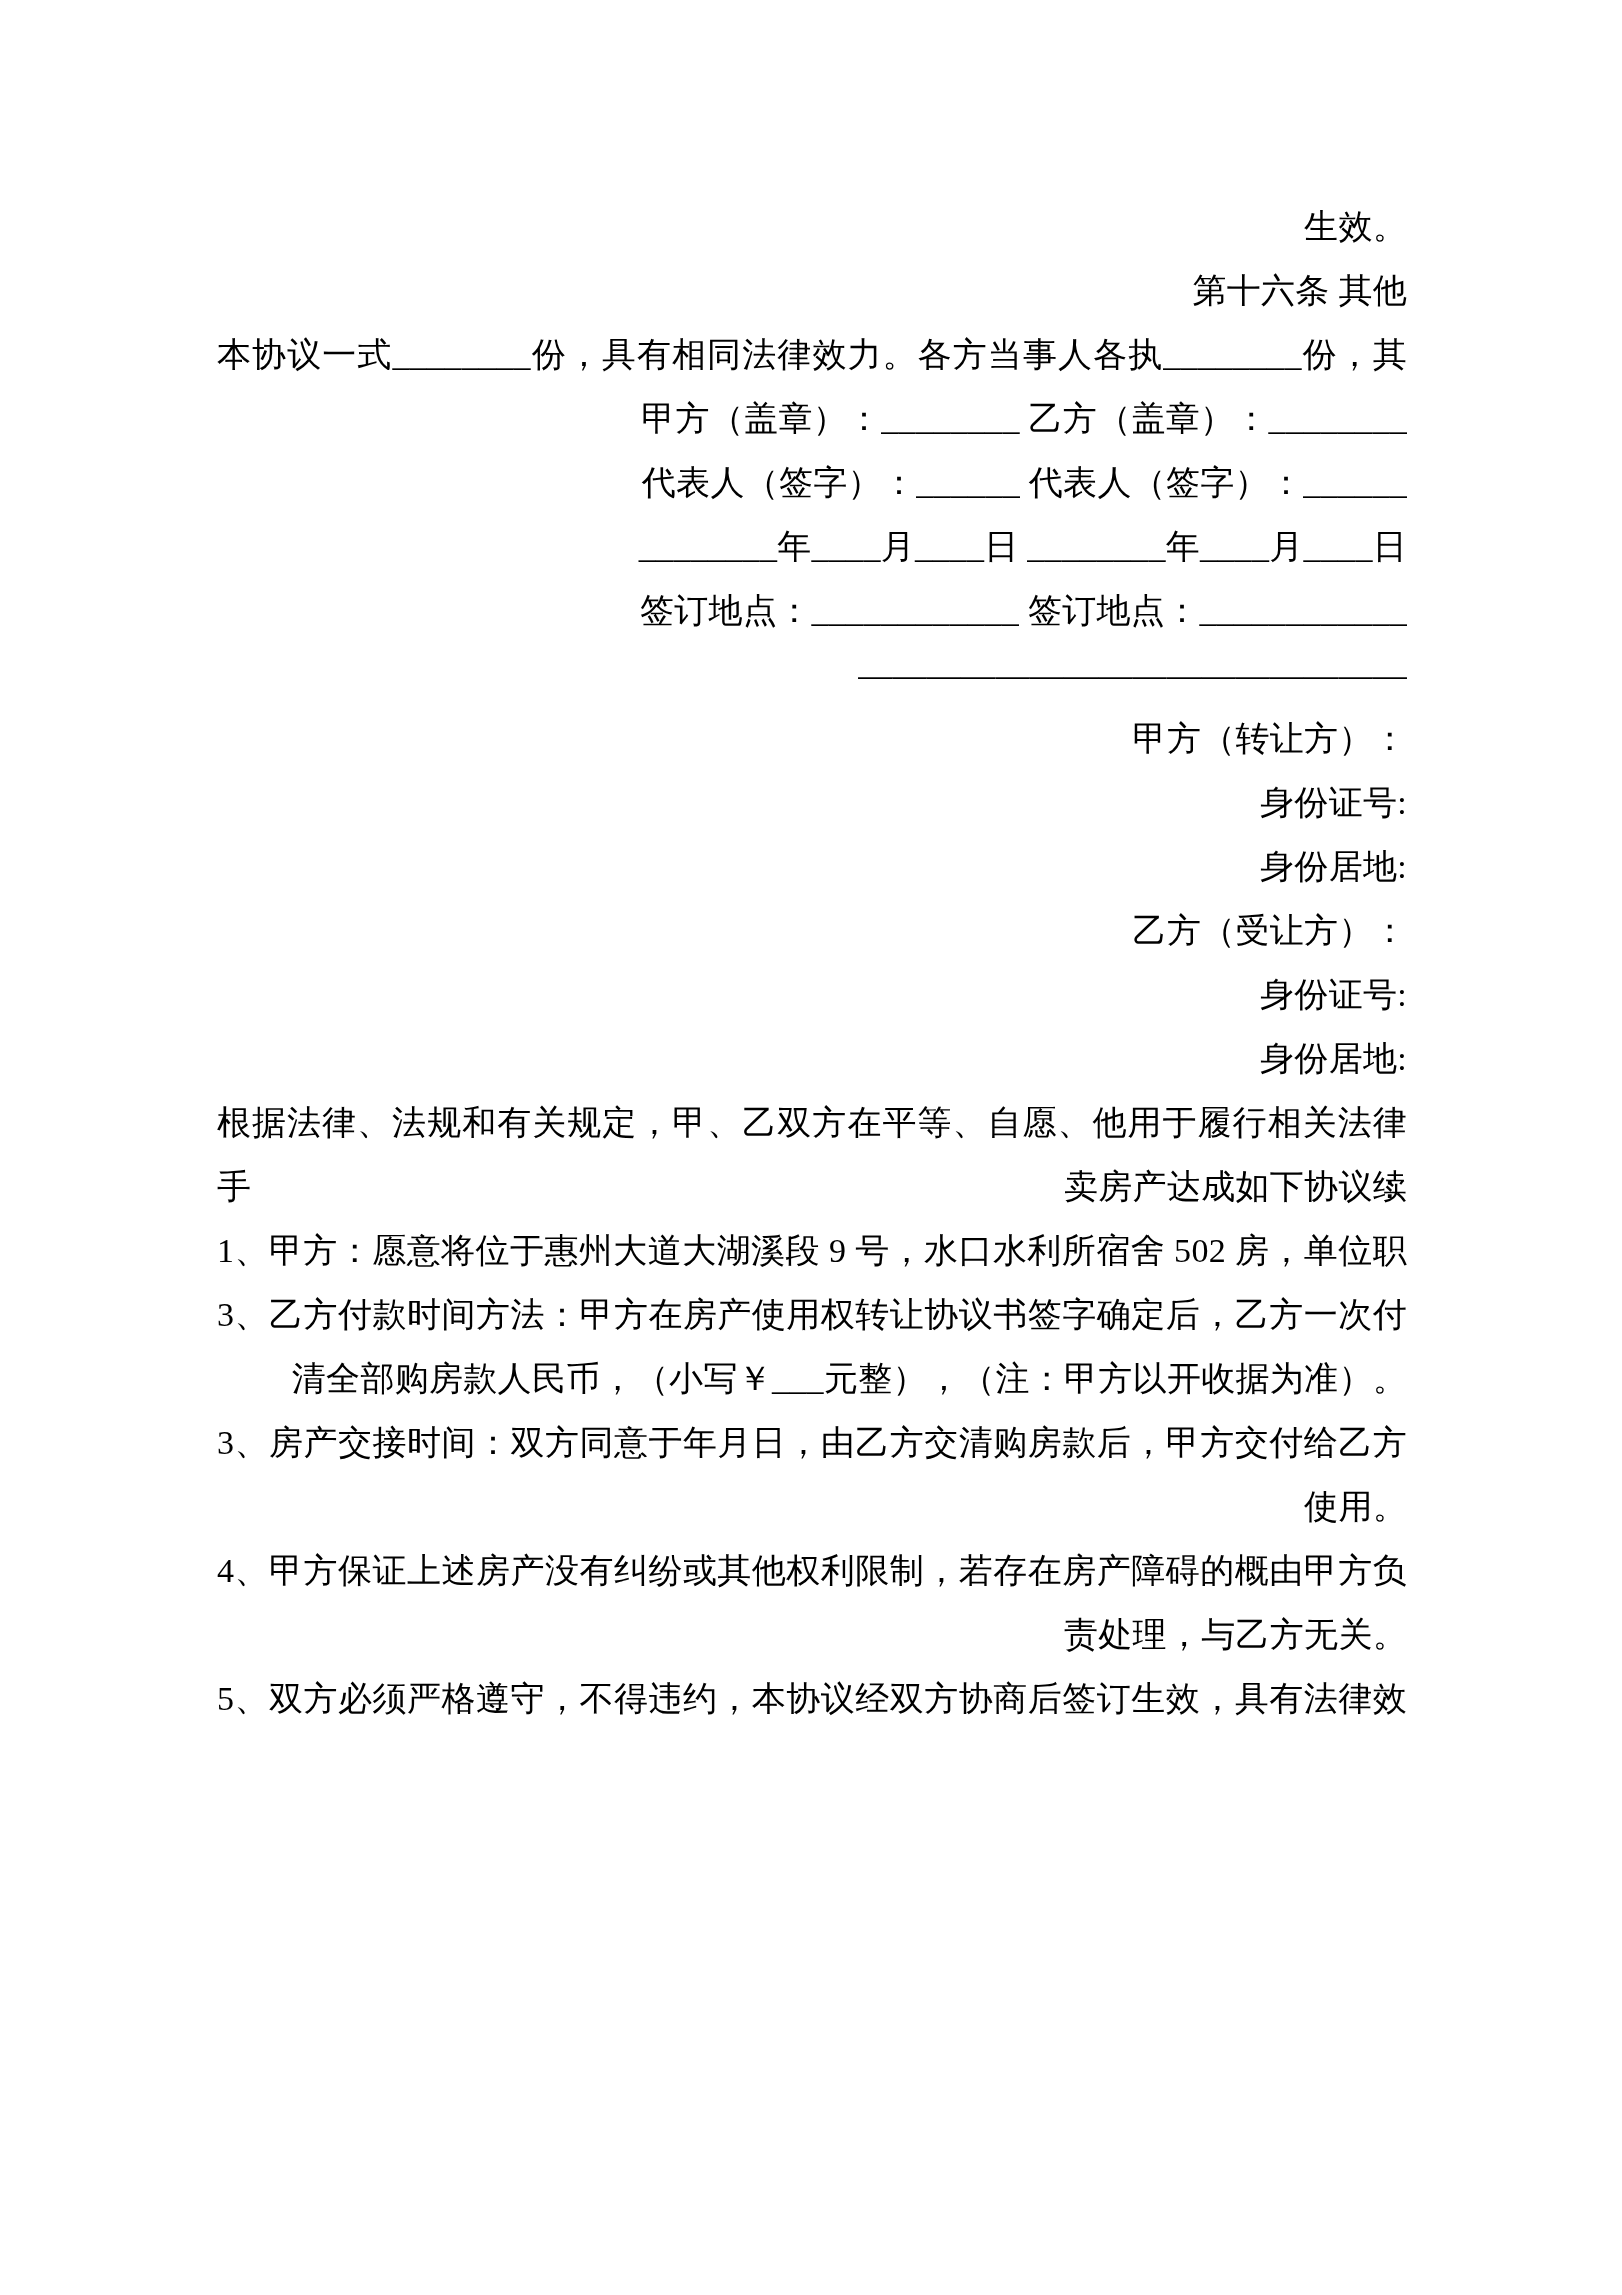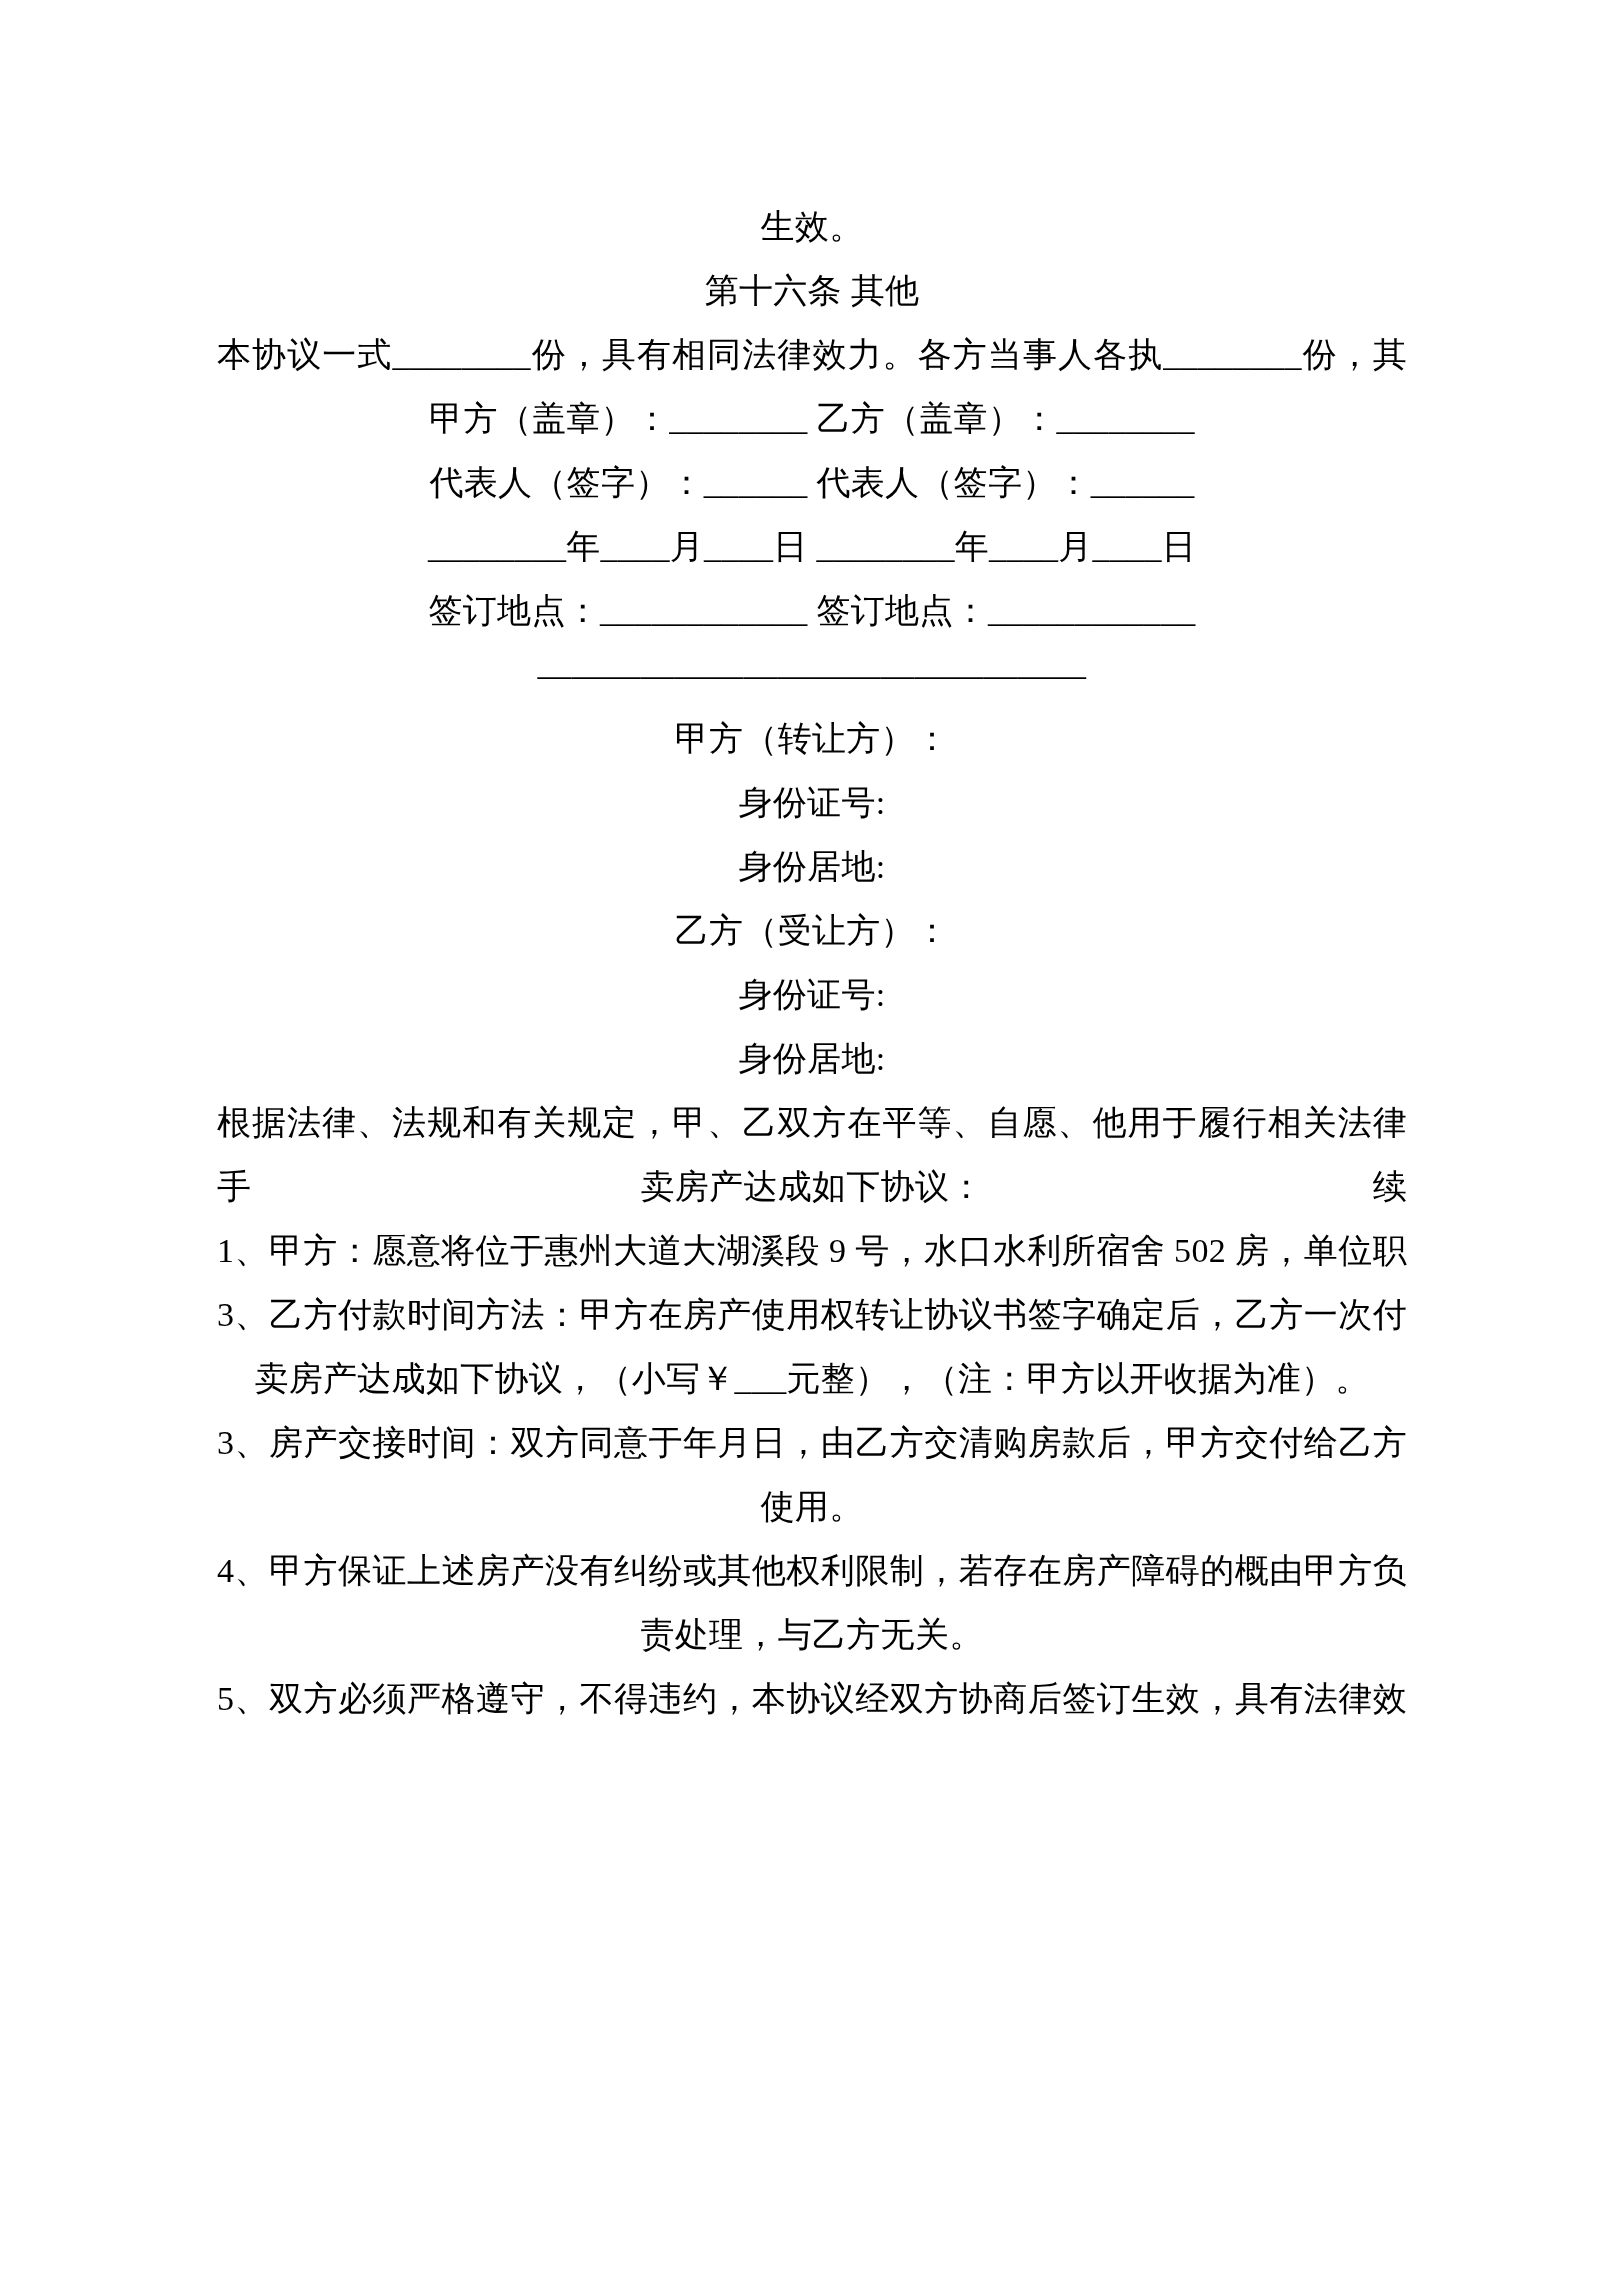--- a/index.html
+++ b/index.html
@@ -19,21 +19,21 @@
     color: #000000;
     overflow: hidden;
   }
   .content {
     width: 100%;
   }
   .line {
     height: 64px;
     line-height: 64px;
     white-space: pre;
-    text-align: center;
+    text-align: right;
     letter-spacing: 0.3px;
   }
   .line.justify {
     white-space: pre-wrap;
     text-align: justify;
     text-align-last: justify;
   }
 </style>
 </head>
 <body>
@@ -51,21 +51,21 @@
       <div class="line">甲方（转让方）：</div>
       <div class="line">身份证号:</div>
       <div class="line">身份居地:</div>
       <div class="line">乙方（受让方）：</div>
       <div class="line">身份证号:</div>
       <div class="line">身份居地:</div>
       <div class="line justify">根据法律、法规和有关规定，甲、乙双方在平等、自愿、他用于履行相关法律手续</div>
       <div class="line">卖房产达成如下协议：</div>
       <div class="line justify">1、甲方：愿意将位于惠州大道大湖溪段 9 号，水口水利所宿舍 502 房，单位职</div>
       <div class="line justify">3、乙方付款时间方法：甲方在房产使用权转让协议书签字确定后，乙方一次付</div>
-      <div class="line">卖房产达成如下协议，（小写￥___元整），（注：甲方以开收据为准）。</div>
+      <div class="line">清全部购房款人民币，（小写￥___元整），（注：甲方以开收据为准）。</div>
       <div class="line justify">3、房产交接时间：双方同意于年月日，由乙方交清购房款后，甲方交付给乙方</div>
       <div class="line">使用。</div>
       <div class="line justify">4、甲方保证上述房产没有纠纷或其他权利限制，若存在房产障碍的概由甲方负</div>
       <div class="line">责处理，与乙方无关。</div>
       <div class="line justify">5、双方必须严格遵守，不得违约，本协议经双方协商后签订生效，具有法律效</div>
     </div>
 </div>
 
 
 </body></html>

